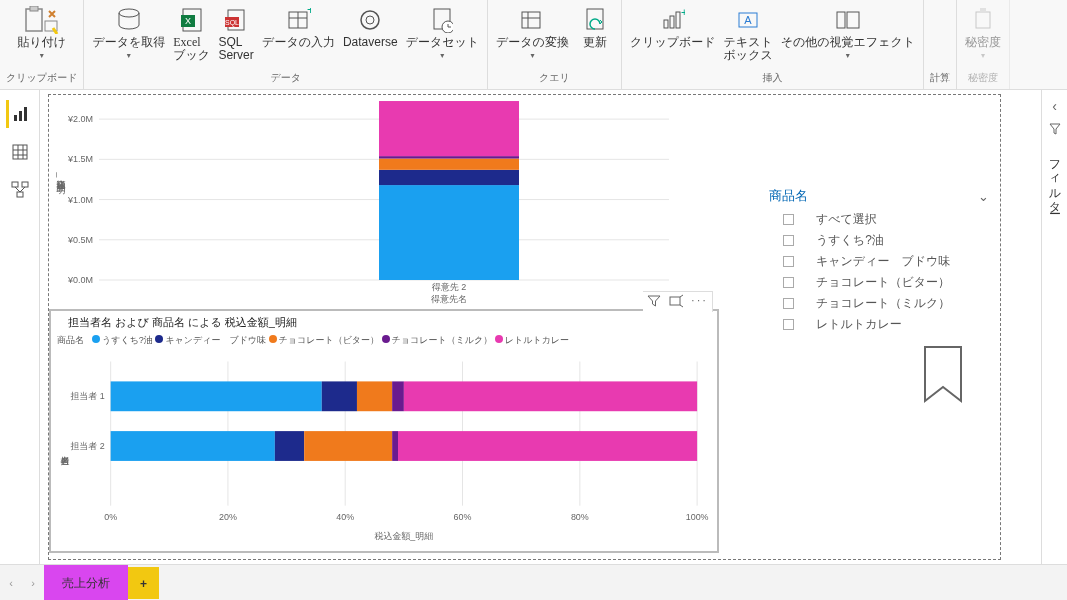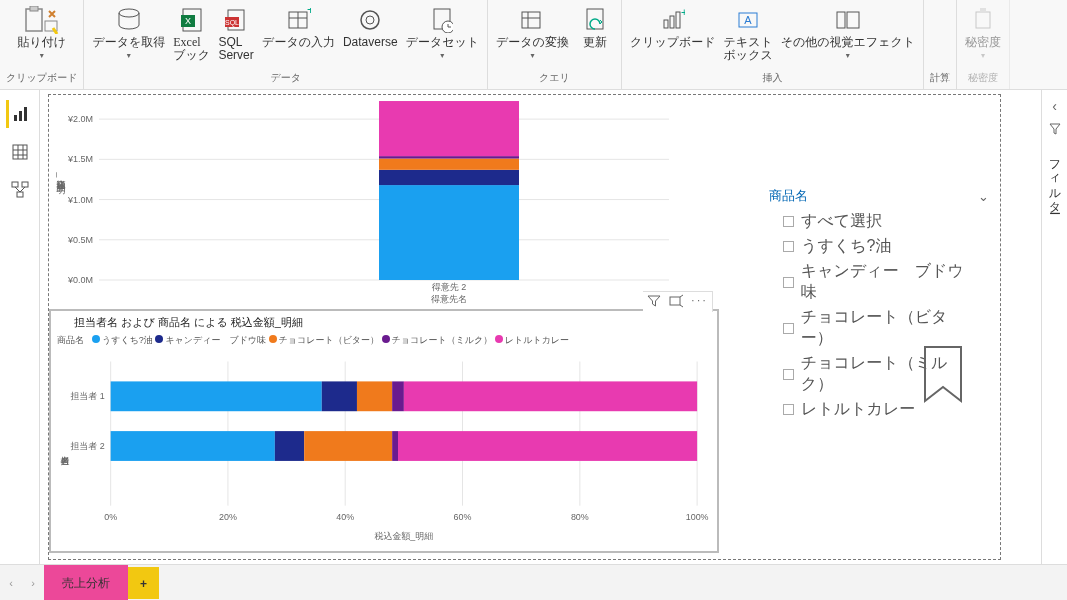--- a/index.html
+++ b/index.html
@@ -22,41 +22,41 @@
 .report-page { position: absolute; left: 8px; top: 4px; right: 40px; bottom: 4px; border: 1px dashed #777; background: #fff; }
 
 
 .chart1 { position: absolute; left: 0; top: 0; width: 640px; height: 215px; }
 .chart1 svg { width: 100%; height: 100%; }
 .axis-text { font-size: 9px; fill: #666; }
 
 
 .chart2 { position: absolute; left: 0; top: 214px; width: 670px; height: 244px; border: 2px solid #bbb; }
 .chart2-toolbar { position: absolute; top: -20px; right: 4px; display: flex; gap: 8px; background: #fff; padding: 2px 4px; border: 1px solid #ddd; border-left: none; border-bottom: none; }
-.chart2-title { font-size: 11px; color: #222; padding: 4px 23px 0; }
+.chart2-title { font-size: 11px; color: #222; padding: 4px 17px 0; }
 .legend { display: flex; flex-wrap: wrap; gap: 8px; padding: 4px 6px; font-size: 9px; color: #555; align-items: center; }
 .legend-dot { display: inline-block; width: 8px; height: 8px; border-radius: 50%; margin-right: 2px; }
 
 
 .slicer { position: absolute; left: 720px; top: 92px; width: 220px; }
 .slicer-title { color: #0066b4; font-size: 13px; padding-bottom: 4px; display: flex; justify-content: space-between; align-items: center; }
-.slicer-item { display: flex; align-items: center; gap: 7px; padding: 2px 14px; font-size: 16px; color: #555; }
+.slicer-item { display: flex; align-items: center; gap: 22px; padding: 2px 14px; font-size: 12px; color: #555; }
 .slicer-cb { width: 11px; height: 11px; border: 1px solid #aaa; display: inline-block; }
 
 
 .bookmark { position: absolute; left: 870px; top: 250px; }
 
 
 .right-rail { width: 26px; border-left: 1px solid #ddd; display: flex; flex-direction: column; align-items: center; padding-top: 8px; gap: 8px; }
 .vtext { writing-mode: vertical-rl; font-size: 12px; color: #333; padding-top: 6px; }
 
 
 .tab-bar { height: 36px; display: flex; align-items: center; border-top: 1px solid #ddd; background: #f3f3f3; }
 .tab-nav { width: 44px; display: flex; justify-content: space-around; color: #999; }
-.tab { padding: 8px 18px; background: #ec4899; font-size: 12px; border-top: 2px solid transparent; cursor: pointer; }
+.tab { padding: 8px 18px; background: #d946ef; font-size: 12px; border-top: 2px solid transparent; cursor: pointer; }
 .tab.add { background: #f2c811; font-weight: bold; padding: 8px 12px; }
 </style>
 </head>
 <body>
 
 <div class="ribbon">
 
   <div class="ribbon-group">
     <div class="ribbon-buttons">
       <div class="ribbon-btn" style="width:60px;">

